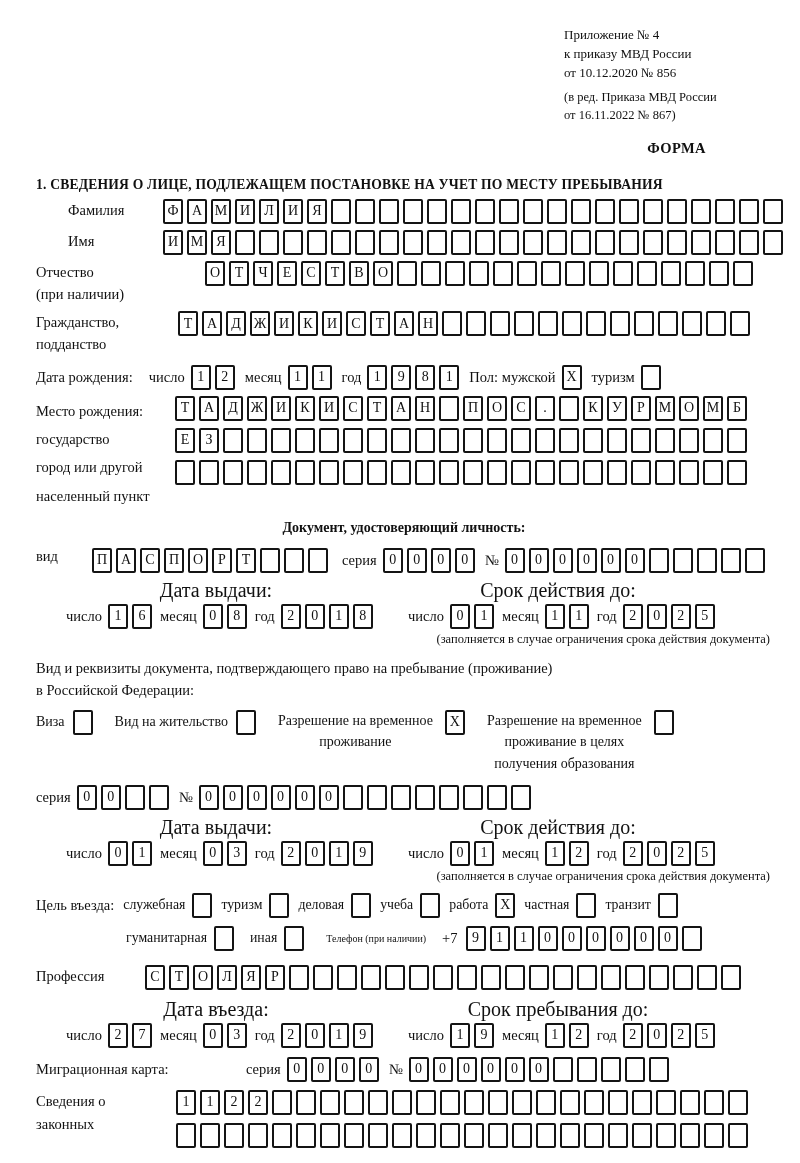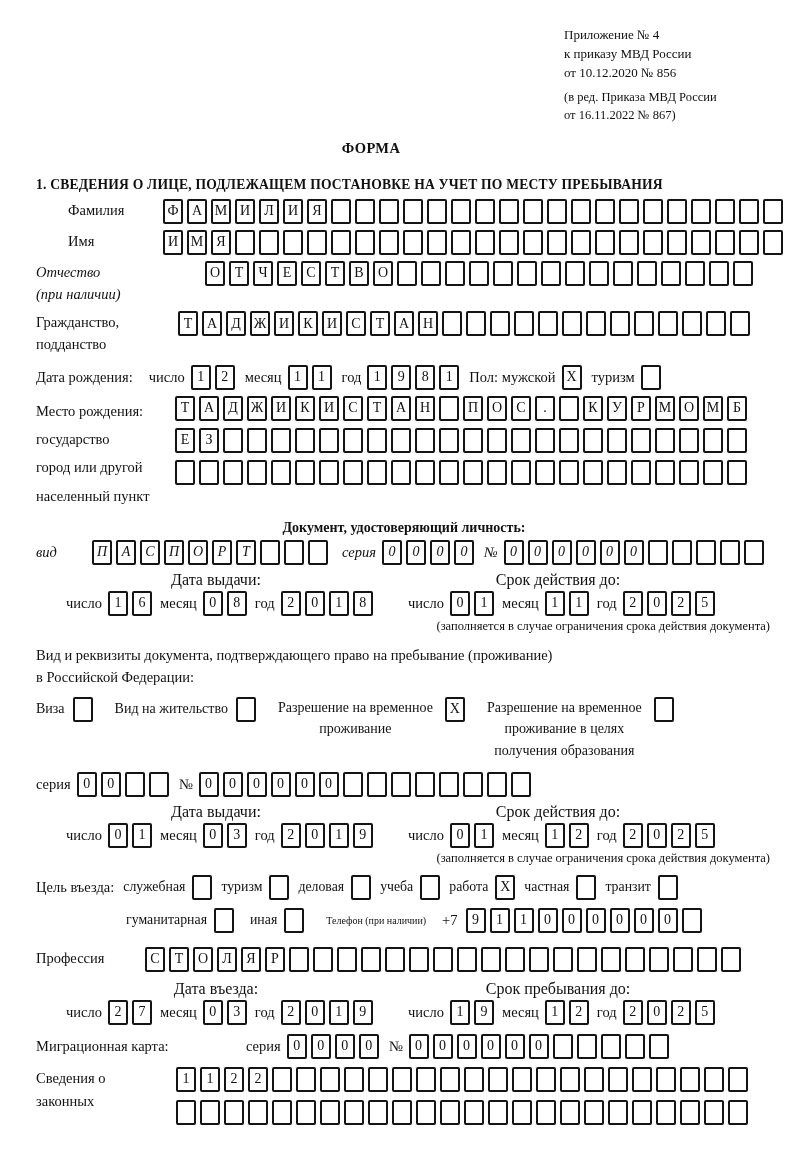--- a/index.html
+++ b/index.html
@@ -3,49 +3,49 @@
 <meta charset="utf-8">
 <style>
   html,body{margin:0;padding:0;background:#ffffff;}
   body{width:800px;height:1163px;overflow:hidden;color:#111;
        font-family:"Liberation Serif","DejaVu Serif",serif;}
   .page{box-sizing:border-box;width:800px;height:1163px;padding:26px 28px 0 36px;}
 
   
   .appendix{margin-left:528px;width:220px;font-size:13px;line-height:1.45;}
   .appendix .amend{font-size:12.5px;margin-top:5px;}
-  .forma{font-weight:bold;font-size:14.5px;text-align:center;margin:16px 66px 12px 0;letter-spacing:.4px;}
+  .forma{font-weight:bold;font-size:14.5px;text-align:right;margin:16px 66px 12px 0;letter-spacing:.4px;}
 
   
   .title{text-align:center;font-weight:bold;font-size:14.6px;line-height:1.65;margin-top:14px;}
   .uline{display:inline-block;width:54px;height:13px;border-bottom:2.5px solid #333;margin-left:12px;}
   .sec1{font-weight:bold;font-size:13.6px;margin-top:20px;letter-spacing:.2px;}
 
   
   .row{display:flex;align-items:flex-start;margin-top:6px;}
   .cells{display:flex;gap:4px;flex:0 0 auto;}
   .cell{box-sizing:border-box;flex:0 0 20px;width:20px;height:25px;border:2px solid #141414;
         border-radius:2px;display:inline-flex;align-items:center;justify-content:center;
         font-size:14px;background:#fff;}
   .lbl{font-size:14.5px;padding-top:3px;flex:0 0 auto;}
   .lbl2{font-size:14.5px;line-height:1.5;flex:0 0 auto;padding-top:1px;}
-  .w95{width:95px;margin-left:32px;}  .w169{width:169px;font-style:italic;} .w142{width:142px;} .w139{width:139px;}
+  .w95{width:95px;margin-left:32px;}  .w169{width:169px;} .w142{width:142px;} .w139{width:139px;}
   .w109{width:109px;} .w56{width:56px;} .w200{width:200px;}
   .grp{display:flex;align-items:center;gap:6px;margin-left:10px;font-size:14.5px;}
   .grp:first-of-type{margin-left:0;}
   .colrows{display:flex;flex-direction:column;gap:7px;}
 
   .dochead{text-align:center;font-weight:bold;font-size:14px;margin-top:10px;}
 
   
   .dates{display:flex;margin-top:6px;}
   .dates .half{display:flex;flex-direction:column;}
   .dates .hleft{width:372px;padding-left:30px;box-sizing:border-box;}
   .dates .hright{flex:1;}
-  .dhead{font-size:16px;text-align:center;width:300px;}
+  .dhead{font-size:20px;text-align:center;width:300px;}
   .drow{display:flex;align-items:center;margin-top:2px;}
   .drow .grp{margin-left:8px;}
   .drow .grp:first-child{margin-left:0;}
   .vnote{font-size:12.5px;text-align:right;margin-top:3px;padding-right:2px;}
 
   
   .restext{font-size:14.5px;margin-top:10px;line-height:1.55;}
   .opts{display:flex;align-items:flex-start;margin-top:8px;gap:22px;}
   .opt{display:flex;align-items:flex-start;gap:12px;}
   .opt.single{align-items:center;gap:8px;}
@@ -327,21 +327,21 @@
           <span class="cell"></span>
           <span class="cell"></span>
           <span class="cell"></span>
           <span class="cell"></span>
         </span>
     </span>
   </div>
 
   <div class="dochead">Документ, удостоверяющий личность:</div>
 
-  <div class="row" style="margin-top:4px;align-items:center;font-style:italic;">
+  <div class="row" style="margin-top:12px;align-items:flex-start;">
     <span class="lbl w56" style="padding-top:0;">вид</span>
     <span class="cells">
         <span class="cell">П</span>
         <span class="cell">А</span>
         <span class="cell">С</span>
         <span class="cell">П</span>
         <span class="cell">О</span>
         <span class="cell">Р</span>
         <span class="cell">Т</span>
         <span class="cell"></span>

